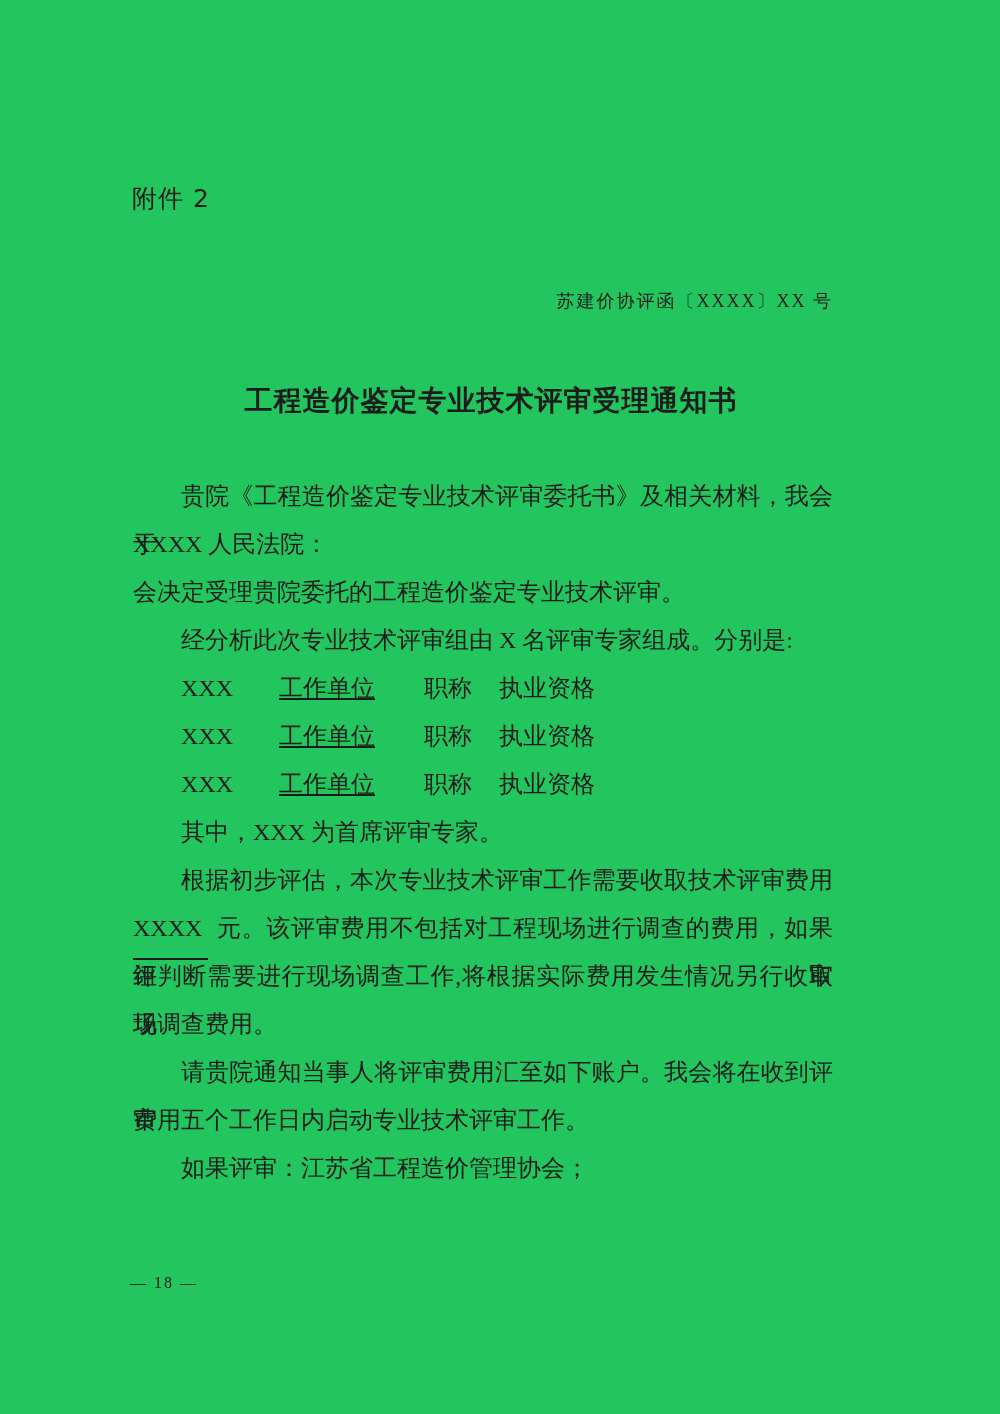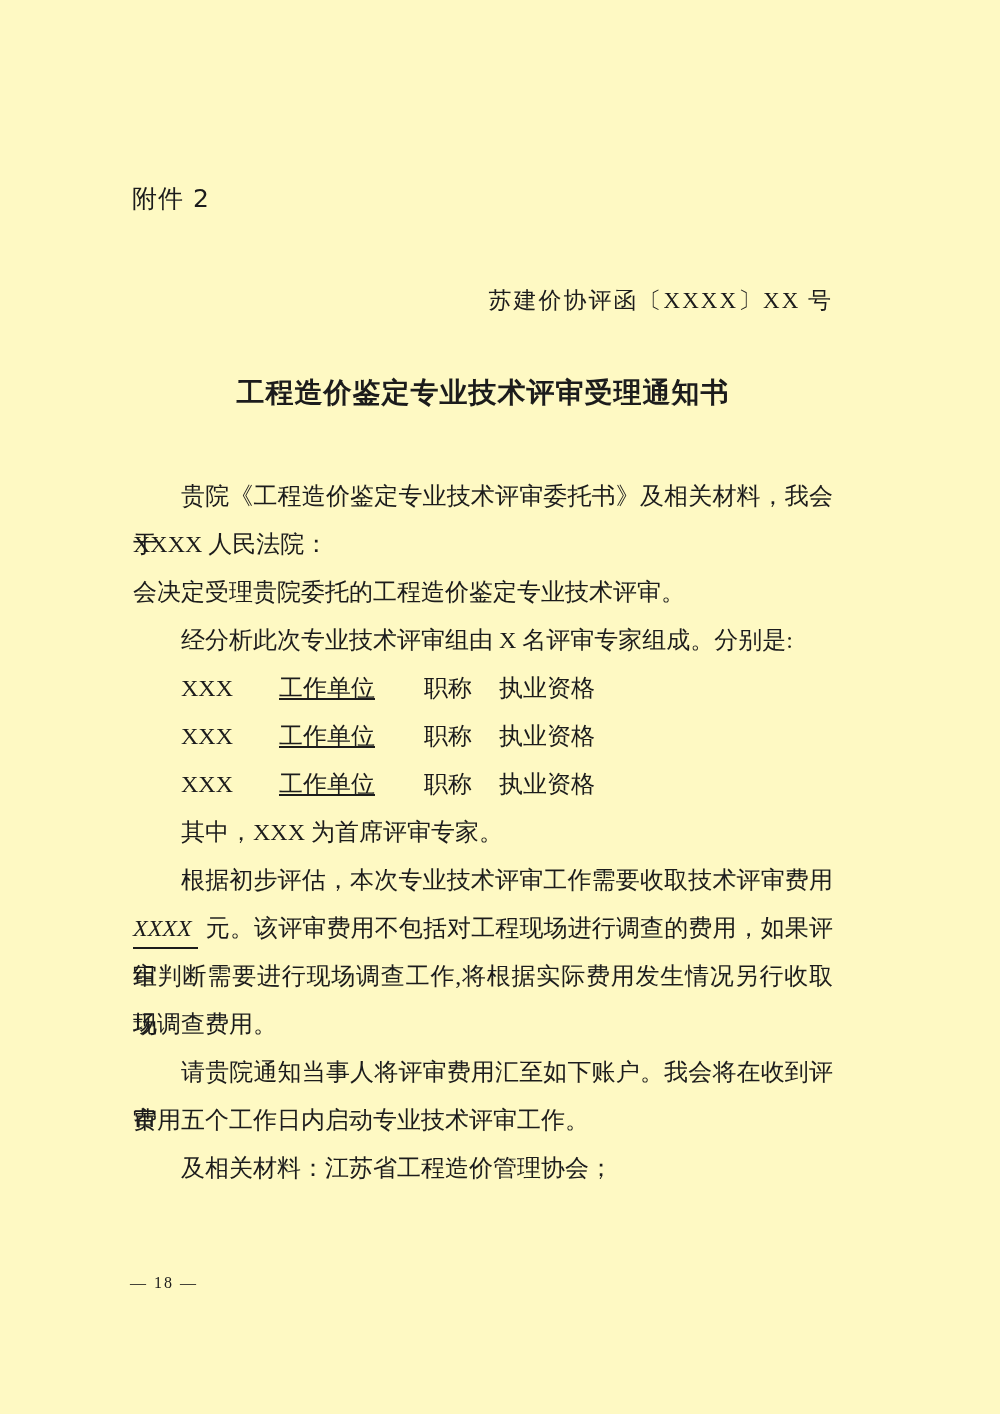--- a/index.html
+++ b/index.html
@@ -5,50 +5,50 @@
   html, body {
     margin: 0;
     padding: 0;
     background: #e8e8e8;
   }
   .page {
     position: relative;
     width: 1000px;
     height: 1414px;
     margin: 0 auto;
-    background: #fef9c3;
+    background: #22c55e;
     color: #1c1c1c;
     font-family: "Liberation Serif", "DejaVu Serif", serif;
     overflow: hidden;
   }
   .attachment {
     position: absolute;
     left: 132px;
     top: 184px;
     font-size: 25px;
     line-height: 30px;
     font-family: "DejaVu Sans", "Liberation Sans", sans-serif;
     letter-spacing: 1px;
   }
   .doc-number {
     position: absolute;
     left: 133px;
     top: 286px;
     width: 700px;
     text-align: right;
-    font-size: 23px;
+    font-size: 18px;
     line-height: 30px;
     letter-spacing: 2px;
   }
   .title {
     position: absolute;
     left: 133px;
     top: 374px;
     width: 700px;
-    margin: 0;
+    margin: 8px;
     text-align: center;
     font-size: 28px;
     line-height: 38px;
     font-weight: bold;
     letter-spacing: 1px;
   }
   .body-block {
     position: absolute;
     left: 133px;
     top: 472px;
@@ -67,22 +67,21 @@
   }
   .indent { text-indent: 2em; }
   .expert-row { padding-left: 48px; }
   .col-name  { display: inline-block; width: 98px;  }
   .col-unit  { display: inline-block; width: 145px; text-decoration: underline; }
   .col-title { display: inline-block; width: 75px;  }
   .underlined {
     text-decoration: none;
     border-bottom: 2px solid #1c1c1c;
     padding-right: 6px;
-    padding-bottom: 6px;
-    font-style: italic;
+    padding-bottom: 17px;
   }
   .after-underline { margin-left: 8px; }
   .page-number {
     position: absolute;
     left: 130px;
     top: 1268px;
     font-size: 16px;
     line-height: 30px;
     letter-spacing: 2px;
   }
@@ -122,19 +121,19 @@
     <div class="line j indent">根据初步评估，本次专业技术评审工作需要收取技术评审费用</div>
     <div class="line j">
       <span class="underlined">XXXX</span><span class="after-underline">元。该评审费用不包括对工程现场进行调查的费用，如果评审</span>
     </div>
     <div class="line j">组判断需要进行现场调查工作,将根据实际费用发生情况另行收取现</div>
     <div class="line">场调查费用。</div>
 
     <div class="line j indent">请贵院通知当事人将评审费用汇至如下账户。我会将在收到评审</div>
     <div class="line">费用五个工作日内启动专业技术评审工作。</div>
 
-    <div class="line indent">及相关材料：江苏省工程造价管理协会；</div>
+    <div class="line indent">如果评审：江苏省工程造价管理协会；</div>
 
   </div>
 
   <div class="page-number">— 18 —</div>
 
 </div>
 
 </body></html>

